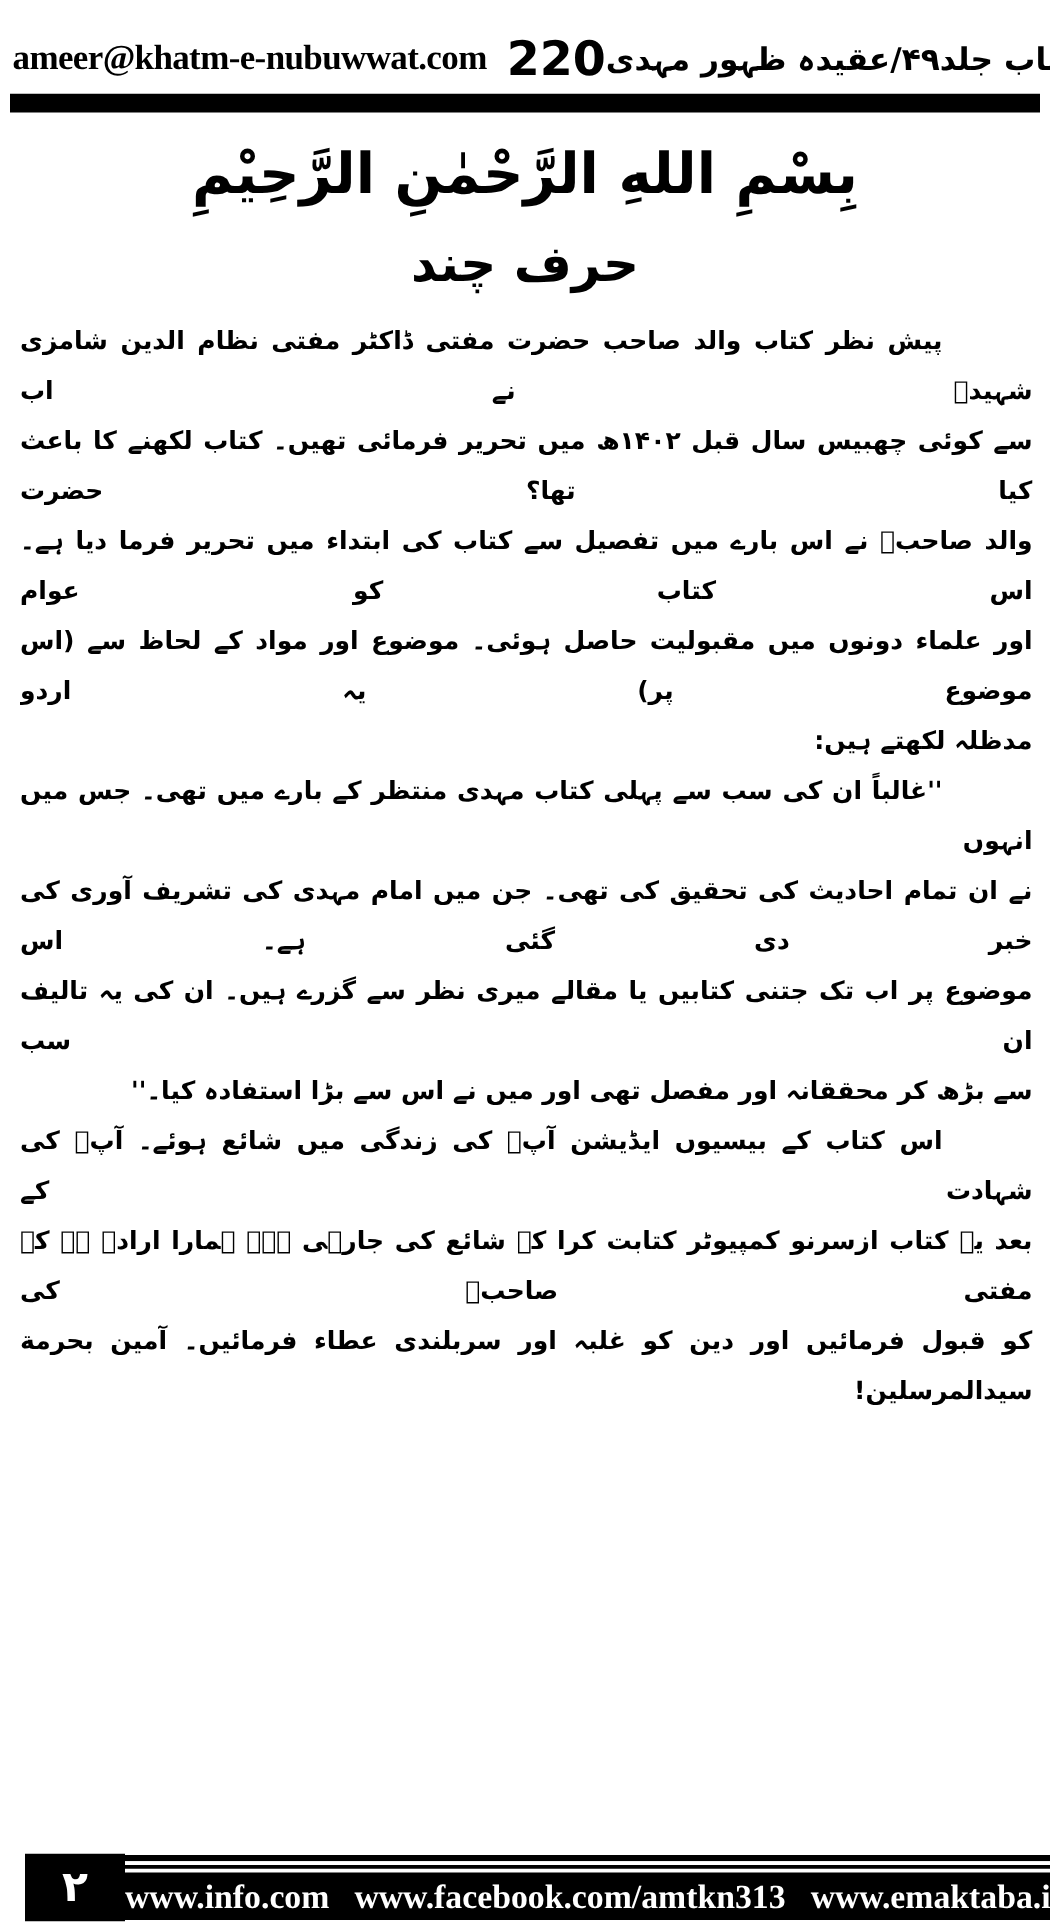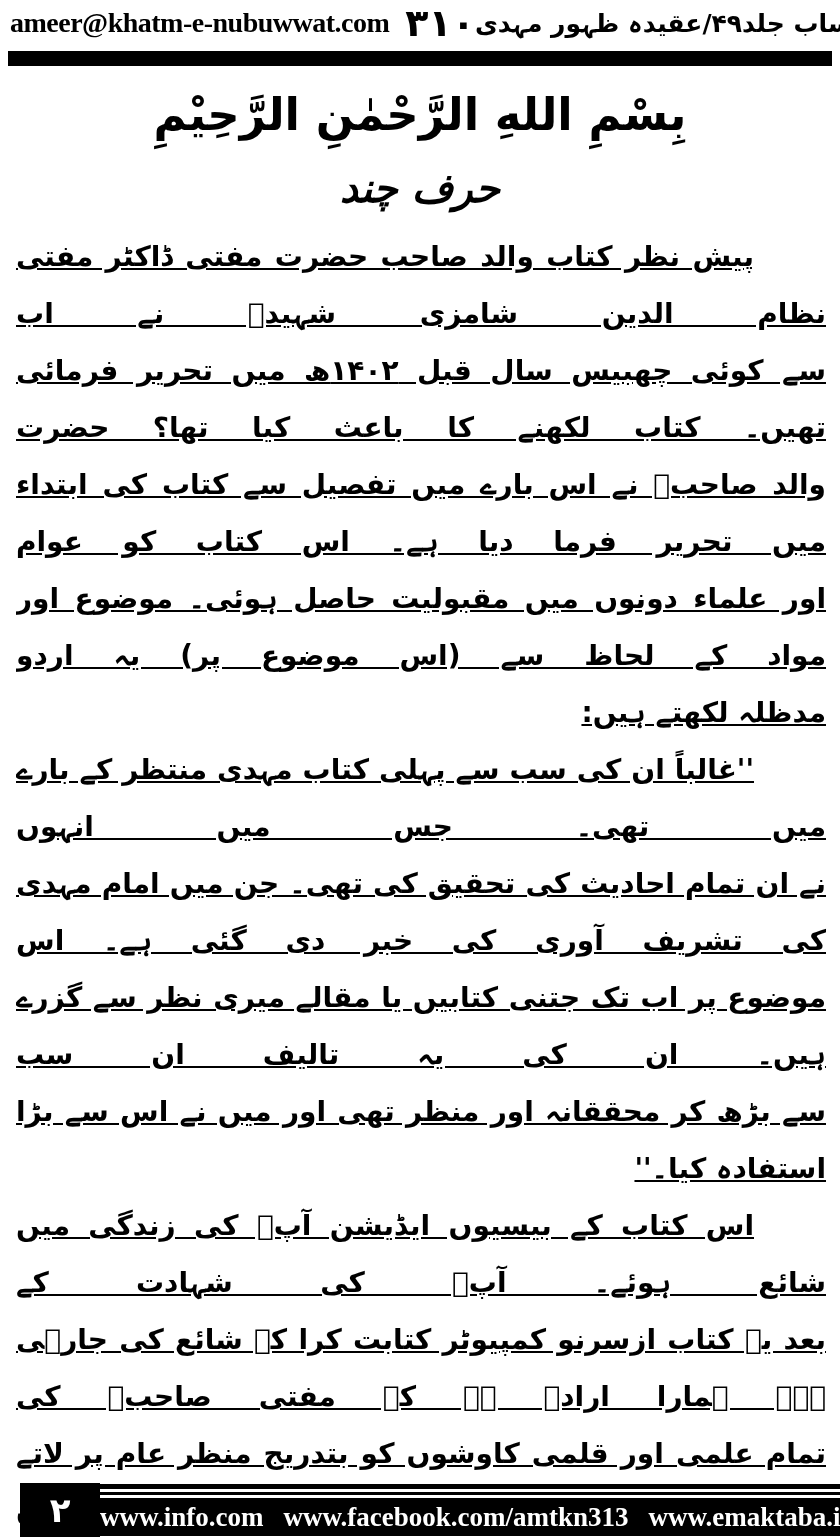--- a/index.html
+++ b/index.html
@@ -1,46 +1,46 @@
 <!DOCTYPE html>
 <html><head>
 <meta charset="utf-8">
 <style>
   html,body{margin:0;padding:0;background:#fff;}
   .page{
     position:relative;width:840px;height:1540px;background:#ffffff;
     overflow:hidden;color:#000;font-family:"DejaVu Sans",sans-serif;
   }
   
-  .header{display:flex;align-items:center;padding:4px 10px 0 10px;}
+  .header{display:flex;align-items:center;padding:28px 10px 0 10px;}
   .header-email{
     font-family:"Liberation Serif",serif;font-weight:bold;font-size:28px;
     letter-spacing:-0.5px;white-space:nowrap;
   }
   .header-num{
     font-size:38px;font-weight:bold;margin-left:16px;direction:rtl;line-height:1;
   }
   .header-title{
     margin-left:auto;font-size:25px;font-weight:bold;direction:rtl;white-space:nowrap;
   }
   .top-rule{height:15px;background:#000;margin:9px 8px 0 8px;}
   
   .bismillah{
     text-align:center;direction:rtl;font-weight:bold;font-size:45px;
     margin-top:26px;line-height:46px;
   }
   .h1{
     text-align:center;direction:rtl;font-weight:bold;font-size:40px;
-    margin-top:24px;line-height:52px;font-style:italic;
+    margin-top:24px;line-height:52px;
   }
   
   .body-text{margin:14px 14px 0 16px;direction:rtl;}
   .line{
-    font-size:28px;font-weight:bold;line-height:57px;
-    text-align:justify;text-align-last:justify;overflow:hidden;text-decoration:underline;
+    font-size:20px;font-weight:bold;line-height:40px;
+    text-align:justify;text-align-last:justify;overflow:hidden;
   }
   .line.first{text-indent:72px;}
   .line.last{text-align-last:right;}
   
   .footer{position:absolute;left:20px;right:10px;top:1483px;display:flex;align-items:flex-start;}
   .footer-pagebox{
     width:80px;height:54px;background:#000;color:#fff;flex:0 0 auto;
     display:flex;align-items:center;justify-content:center;
     font-size:34px;font-weight:bold;direction:rtl;
   }
@@ -55,44 +55,43 @@
     white-space:nowrap;
   }
 </style>
 </head>
 <body>
 
 <div class="page">
 
   <div class="header">
     <span class="header-email">ameer@khatm-e-nubuwwat.com</span>
-    <span class="header-num">۳۱۰</span>
+    <span class="header-num">220</span>
     <span class="header-title">احتساب جلد۴۹/عقیدہ ظہور مہدی</span>
   </div>
   <div class="top-rule"></div>
 
   <div class="bismillah">بِسْمِ اللهِ الرَّحْمٰنِ الرَّحِيْمِ</div>
 
   <div class="h1">حرف چند</div>
 
   <div class="body-text">
     <div class="line first">پیش نظر کتاب والد صاحب حضرت مفتی ڈاکٹر مفتی نظام الدین شامزی شہیدؒ نے اب</div>
     <div class="line">سے کوئی چھبیس سال قبل ۱۴۰۲ھ میں تحریر فرمائی تھیں۔ کتاب لکھنے کا باعث کیا تھا؟ حضرت</div>
     <div class="line">والد صاحبؒ نے اس بارے میں تفصیل سے کتاب کی ابتداء میں تحریر فرما دیا ہے۔ اس کتاب کو عوام</div>
     <div class="line">اور علماء دونوں میں مقبولیت حاصل ہوئی۔ موضوع اور مواد کے لحاظ سے (اس موضوع پر) یہ اردو</div>
     <div class="line last">مدظلہ لکھتے ہیں:</div>
 
     <div class="line first">''غالباً ان کی سب سے پہلی کتاب مہدی منتظر کے بارے میں تھی۔ جس میں انہوں</div>
     <div class="line">نے ان تمام احادیث کی تحقیق کی تھی۔ جن میں امام مہدی کی تشریف آوری کی خبر دی گئی ہے۔ اس</div>
     <div class="line">موضوع پر اب تک جتنی کتابیں یا مقالے میری نظر سے گزرے ہیں۔ ان کی یہ تالیف ان سب</div>
-    <div class="line last">سے بڑھ کر محققانہ اور منظر تھی اور میں نے اس سے بڑا استفادہ کیا۔''</div>
+    <div class="line last">سے بڑھ کر محققانہ اور مفصل تھی اور میں نے اس سے بڑا استفادہ کیا۔''</div>
 
     <div class="line first">اس کتاب کے بیسیوں ایڈیشن آپؒ کی زندگی میں شائع ہوئے۔ آپؒ کی شہادت کے</div>
     <div class="line">بعد یہ کتاب ازسرنو کمپیوٹر کتابت کرا کے شائع کی جارہی ہے۔ ہمارا ارادہ ہے کہ مفتی صاحبؒ کی</div>
-    <div class="line">تمام علمی اور قلمی کاوشوں کو بتدریج منظر عام پر لاتے رہیں۔ دعا ہے کہ اللہ تعالیٰ ہماری ان کوششوں</div>
     <div class="line">کو قبول فرمائیں اور دین کو غلبہ اور سربلندی عطاء فرمائیں۔ آمین بحرمة سیدالمرسلین!</div>
   </div>
 
   <div class="footer">
     <div class="footer-pagebox">۲</div>
     <div class="footer-right">
       <div class="fr-thick"></div>
       <div class="fr-gap"></div>
       <div class="fr-thin"></div>
       <div class="fr-bar">

